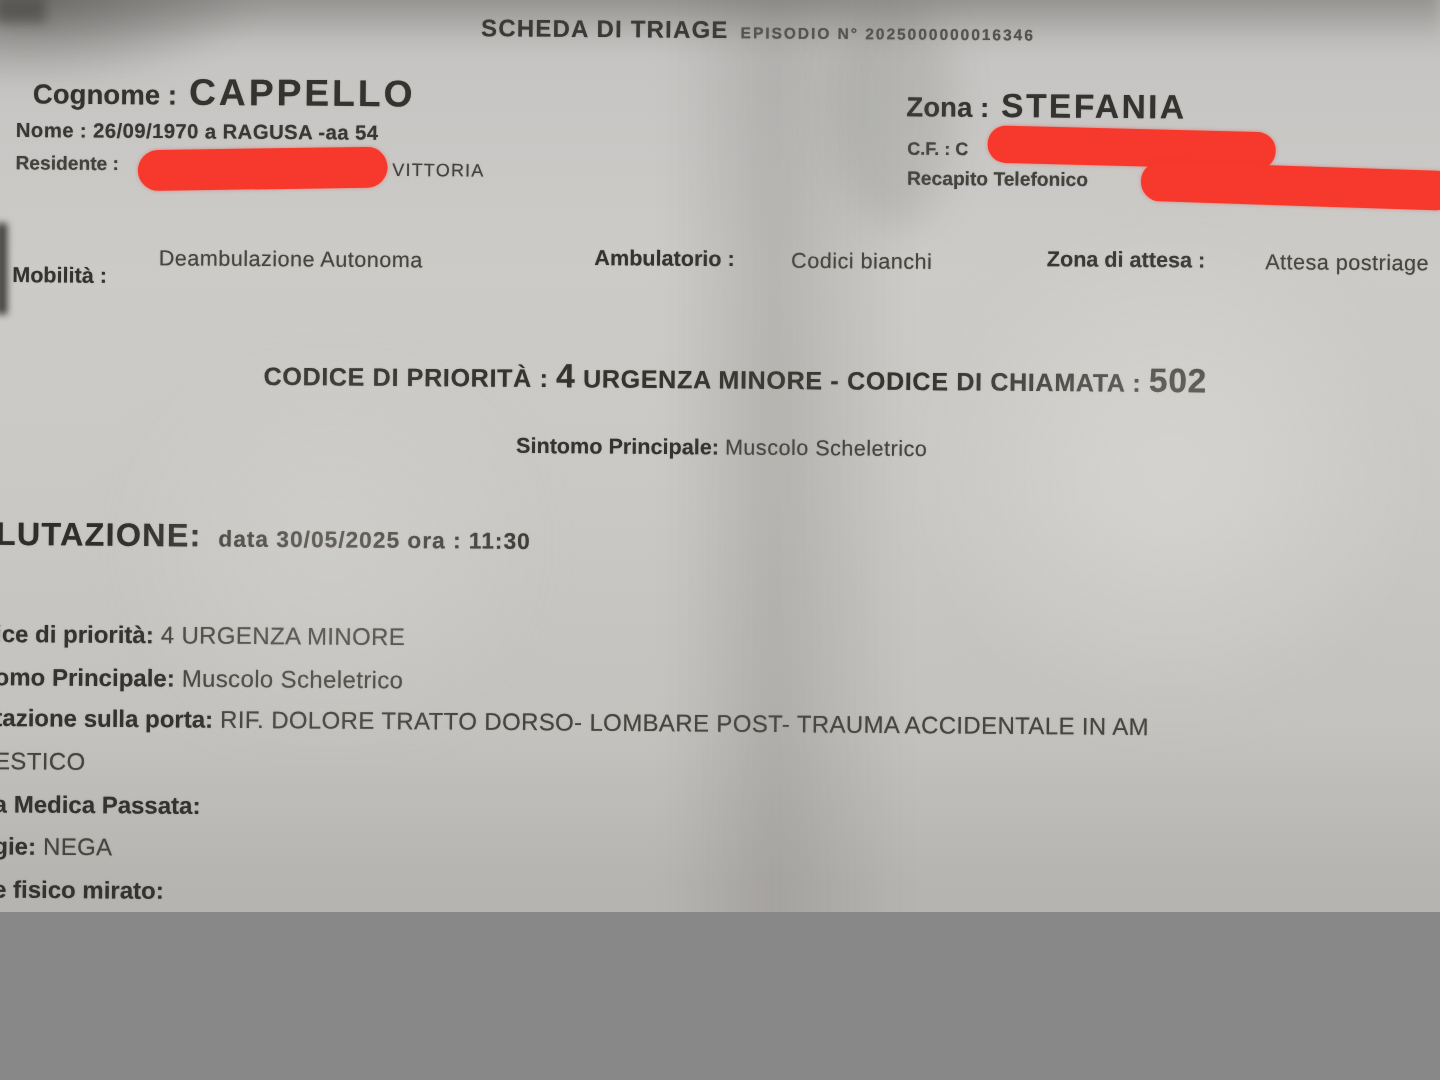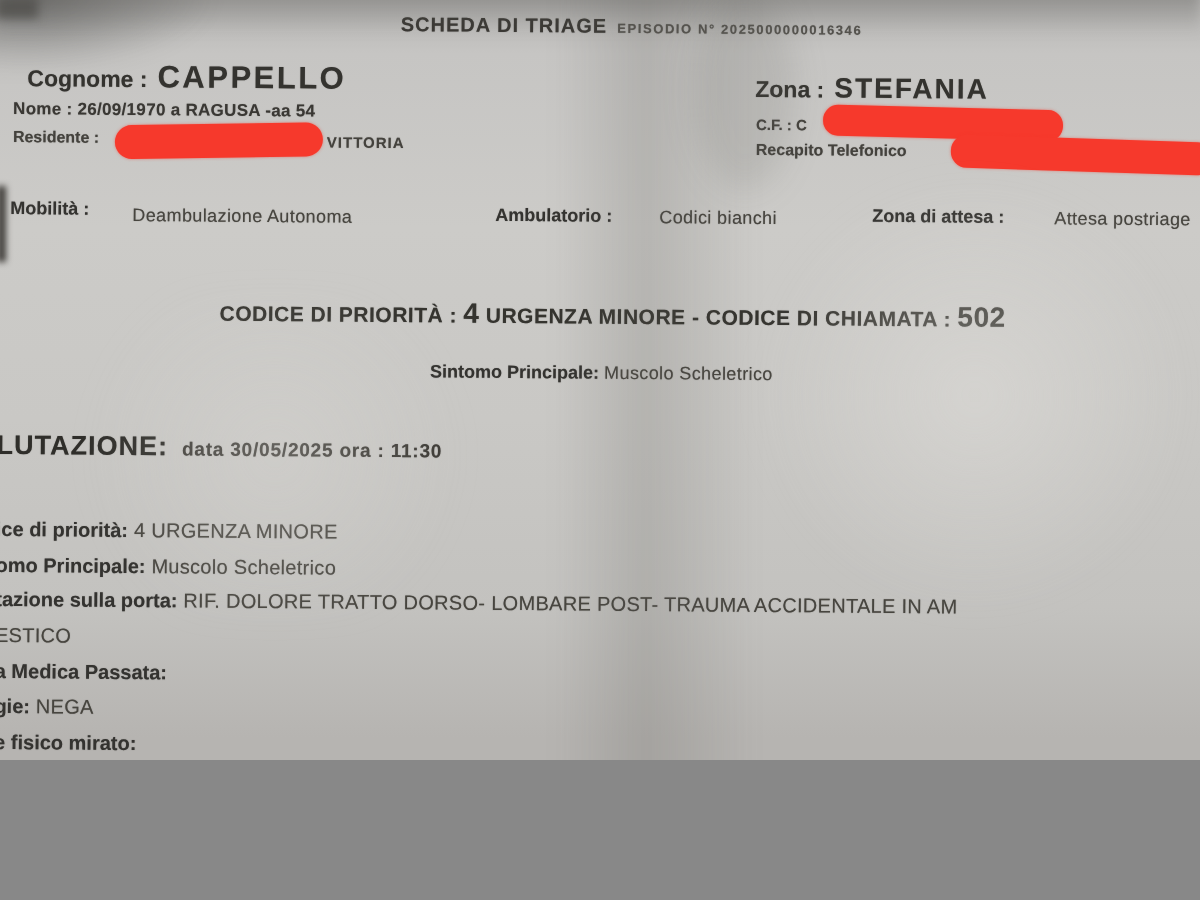--- a/index.html
+++ b/index.html
@@ -18,24 +18,24 @@
   #header .episode{font-size:13px;font-weight:600;letter-spacing:1.6px;color:#55534e;margin-left:10px;}
 
   #cognome-row{left:28px;top:58px;font-size:23px;font-weight:700;}
   #cognome-row .big-name{font-size:31px;letter-spacing:2.5px;margin-left:10px;}
   #nome-row{left:756px;top:66px;font-size:23px;font-weight:700;}
   #nome-row .big-name{font-size:28px;letter-spacing:2px;margin-left:10px;}
 
   #nato{left:14px;top:99px;font-size:17px;font-weight:600;color:#3a3834;letter-spacing:0.3px;}
   #cf{left:757px;top:110px;font-size:15px;font-weight:600;color:#44423d;text-align:center;}
   #residente{left:14px;top:128px;font-size:16px;font-weight:600;color:#44423d;}
-  #residente-city{left:328px;top:131px;font-size:15px;font-weight:700;letter-spacing:1px;color:#44423d;}
+  #residente-city{left:328px;top:131px;font-size:15px;font-weight:400;letter-spacing:1px;color:#44423d;}
   #recapito{left:757px;top:135px;font-size:16px;font-weight:600;color:#44423d;}
 
-  #mob-label{left:12px;top:198px;font-size:18px;}
+  #mob-label{left:12px;top:219px;font-size:18px;}
   #mob-value{left:134px;top:204px;font-size:18px;letter-spacing:0.4px;}
   #amb-label{left:497px;top:201px;font-size:18px;}
   #amb-value{left:661px;top:202px;font-size:18px;letter-spacing:0.4px;}
   #zona-label{left:874px;top:199px;font-size:18px;}
   #zona-value{left:1056px;top:200px;font-size:18px;letter-spacing:0.4px;}
 
   #priority{left:222px;top:294px;font-size:21px;font-weight:700;letter-spacing:0.5px;color:#35342f;}
   #priority .big{font-size:28px;}
 
   #sintomo{left:433px;top:358px;font-size:18px;}

